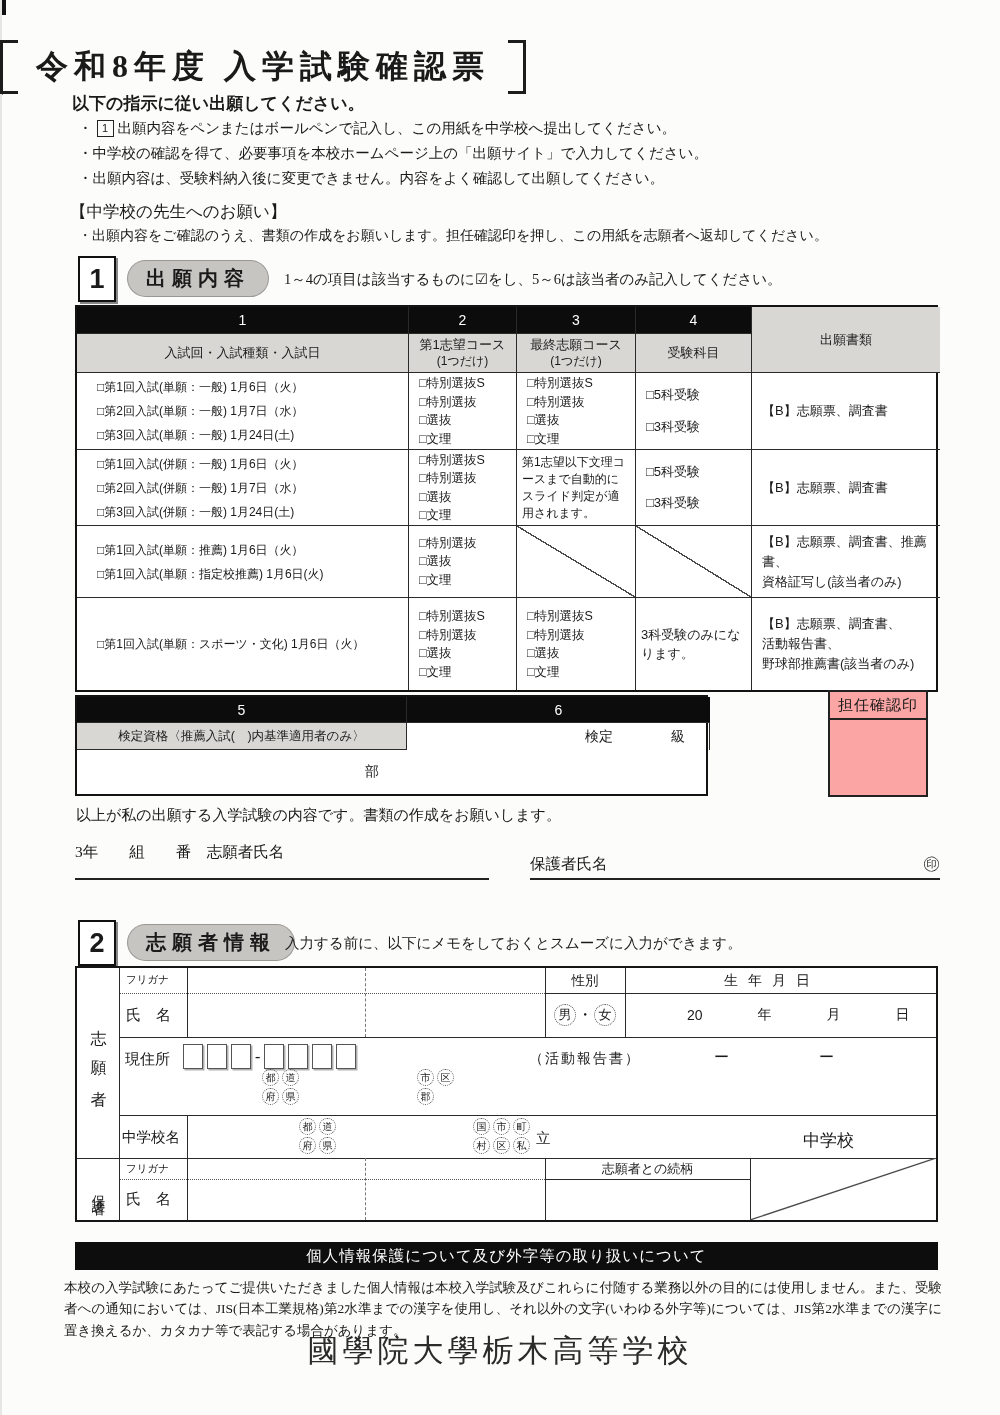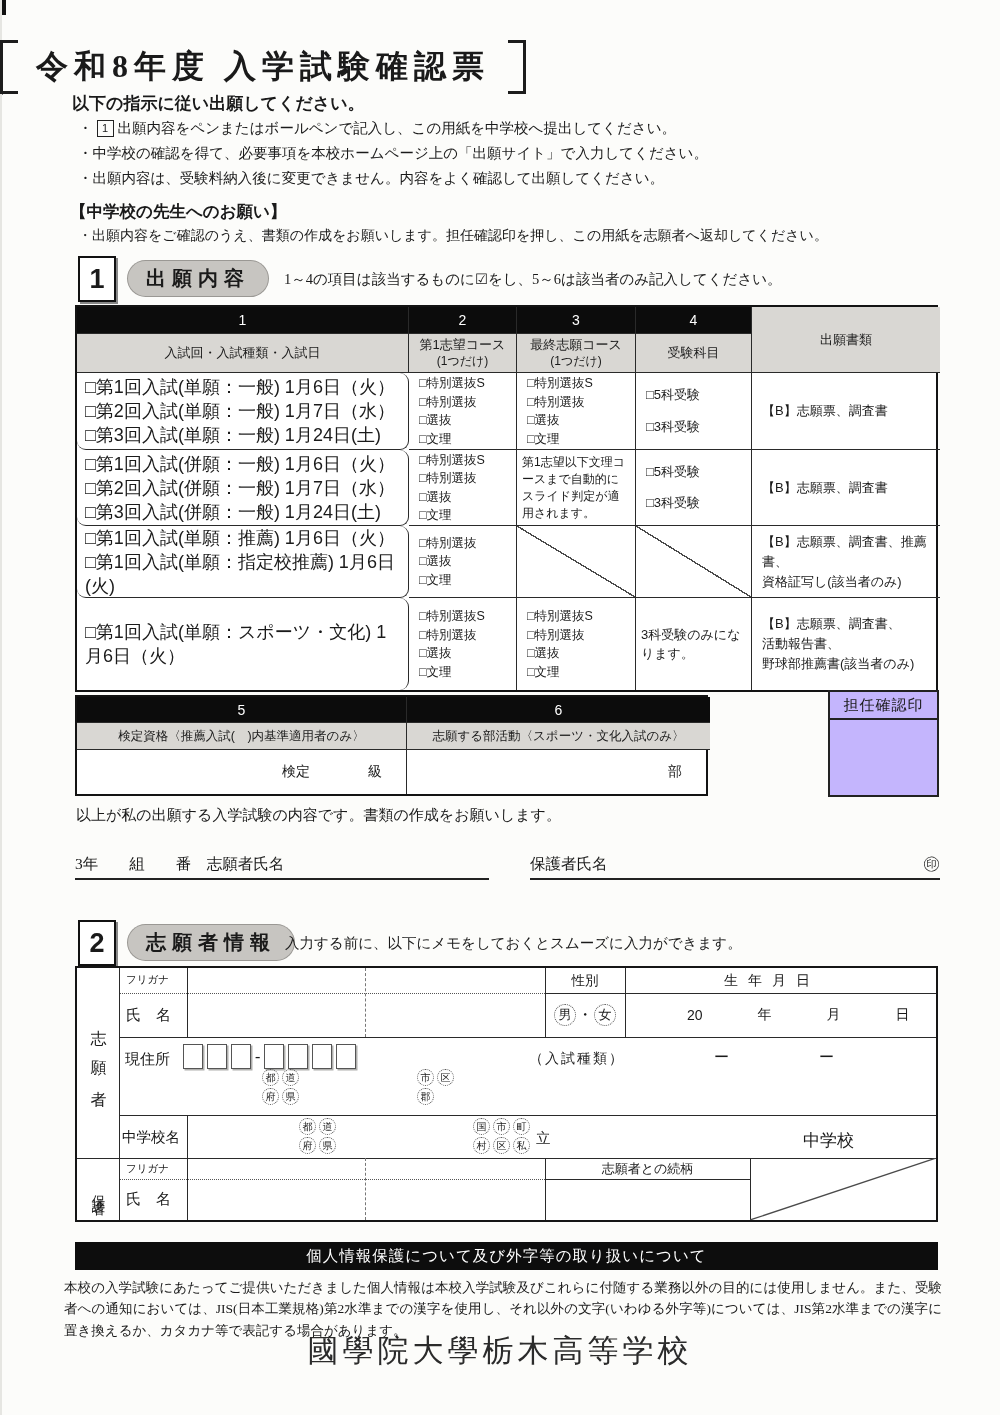--- a/index.html
+++ b/index.html
@@ -17,21 +17,21 @@
   .title-row{left:0;top:40px;width:1000px;display:flex;align-items:center;justify-content:flex-start;gap:18px;}
   .brk{width:15px;height:48px;border-top:3px solid #1c1c1c;border-bottom:3px solid #1c1c1c;}
   .brk-l{border-left:3px solid #1c1c1c;}
   .brk-r{border-right:3px solid #1c1c1c;}
   .title-text{font-size:32px;font-weight:bold;letter-spacing:6px;}
 
   .intro-h{left:72px;top:92px;font-size:17px;font-weight:bold;}
   .bullet{left:78px;font-size:14.5px;}
   .boxed-num{display:inline-flex;align-items:center;justify-content:center;width:15px;height:15px;
              border:1px solid #222;font-size:11px;margin:0 4px;vertical-align:1px;font-family:"Liberation Sans",sans-serif;}
-  .teacher-h{left:70px;top:201px;font-size:16.5px;font-weight:bold;}
+  .teacher-h{left:70px;top:201px;font-size:16.5px;font-weight:normal;}
 
   
   .numbox{width:34px;height:42px;border:2px solid #111;background:#fff;display:flex;align-items:center;justify-content:center;
           font-size:27px;font-weight:bold;box-shadow:2px 2px 0 #888;}
   .badge{display:inline-flex;align-items:center;background:#c7c5c1;border-radius:18px;padding:4px 18px;
          font-weight:bold;font-size:20px;letter-spacing:6px;box-shadow:0 0 0 1px #9a9894;}
   .sec-note{font-size:14.5px;}
 
   
   .t1{left:75px;top:305px;width:863px;display:grid;box-sizing:border-box;
@@ -40,46 +40,46 @@
       border:2px solid #131313;background:#fff;}
   .t1>div{border-right:1px solid #2a2a2a;border-bottom:1px solid #2a2a2a;box-sizing:border-box;overflow:hidden;}
   .t1>div.lastcol{border-right:none;}
   .hblk{background:#0c0c0c;color:#fff;display:flex;align-items:center;justify-content:center;
         font-family:"Liberation Sans",sans-serif;font-size:14px;}
   .hgry{background:#d9d7d3;display:flex;flex-direction:column;align-items:center;justify-content:center;
         font-family:"Liberation Sans",sans-serif;font-size:13px;text-align:center;line-height:16px;}
   .docs-head{grid-column:5;grid-row:1/3;}
   .cell{display:flex;flex-direction:column;justify-content:center;padding:5px 6px 5px 10px;
         font-family:"Liberation Sans",sans-serif;font-size:12.5px;line-height:18.5px;}
-  .c1cell{font-size:18px;line-height:24px;padding-left:8px;border-radius:9px;}
+  .c1cell{font-size:12px;line-height:24px;padding-left:20px;}
   .c4cell{gap:13px;font-size:13px;}
   .c5cell{font-size:13px;line-height:20px;}
   .smalltext{font-size:12px;line-height:17px;padding:4px 5px;}
   .diagcell{background-image:linear-gradient(to right top,transparent calc(50% - 0.7px),#4a4a4a calc(50% - 0.7px),#4a4a4a calc(50% + 0.7px),transparent calc(50% + 0.7px));}
 
   
   .t56{left:75px;top:695px;width:633px;display:grid;box-sizing:border-box;
        grid-template-columns:330px 303px;grid-template-rows:26px 27px 44px;
        border:2px solid #131313;background:#fff;}
   .t56>div{border-right:1px solid #2a2a2a;border-bottom:1px solid #2a2a2a;box-sizing:border-box;}
   .t56>div.lastcol{border-right:none;}
   .t56 .hgry{font-size:12.5px;}
   .entry5{display:flex;align-items:center;justify-content:flex-end;gap:58px;padding-right:24px;
           font-family:"Liberation Sans",sans-serif;font-size:14px;}
   .entry6{display:flex;align-items:center;justify-content:flex-end;padding-right:28px;
           font-family:"Liberation Sans",sans-serif;font-size:14px;}
 
-  .tannin{left:828px;top:690px;width:111px;height:107px;border:2px solid #222;background:#c4b5fd;box-sizing:border-box;}
+  .tannin{left:828px;top:690px;width:100px;height:107px;border:2px solid #222;background:#fca5a5;box-sizing:border-box;}
   .tannin-h{height:26px;border-bottom:2px solid #222;display:flex;align-items:center;justify-content:center;
             font-size:15px;letter-spacing:1px;}
 
   .statement{left:76px;top:806px;font-size:15px;}
 
   .sig-left{left:75px;top:846px;width:414px;height:34px;border-bottom:2px solid #222;display:flex;align-items:flex-end;
-            font-size:15.5px;padding-bottom:3px;box-sizing:border-box;}
+            font-size:15.5px;padding-bottom:15px;box-sizing:border-box;}
   .sig-right{left:530px;top:846px;width:410px;height:34px;border-bottom:2px solid #222;display:flex;align-items:flex-end;
              justify-content:space-between;font-size:15.5px;padding-bottom:3px;box-sizing:border-box;}
   .seal{font-size:17px;}
 
   
   .t2{left:75px;top:966px;width:863px;height:256px;border:2px solid #151515;box-sizing:border-box;background:#fff;}
   .t2 .hl{position:absolute;height:0;border-top:1px solid #2a2a2a;}
   .t2 .hld{position:absolute;height:0;border-top:1px dotted #555;}
   .t2 .vl{position:absolute;width:0;border-left:1px solid #2a2a2a;}
   .t2 .vld{position:absolute;width:0;border-left:1px dashed #777;}
@@ -226,21 +226,20 @@
       <div>【B】志願票、調査書、</div>
       <div>活動報告書、</div>
       <div>野球部推薦書(該当者のみ)</div>
     </div>
   </div>
 
   <div class="abs t56">
     <div class="hblk">5</div>
     <div class="hblk lastcol">6</div>
     <div class="hgry">検定資格〈推薦入試(　)内基準適用者のみ〉</div>
-    <div class="hgry lastcol">志願する部活動〈スポーツ・文化入試のみ〉</div>
     <div class="entry5" style="border-bottom:none;">
       <span>検定</span>
       <span>級</span>
     </div>
     <div class="entry6 lastcol" style="border-bottom:none;">部</div>
   </div>
 
   <div class="abs tannin">
     <div class="tannin-h">担任確認印</div>
   </div>
@@ -302,21 +301,21 @@
     <div class="pcgroup" style="left:106px;top:76px;">
       <span class="pcbox"></span>
       <span class="pcbox"></span>
       <span class="pcbox"></span>
       <span>-</span>
       <span class="pcbox"></span>
       <span class="pcbox"></span>
       <span class="pcbox"></span>
       <span class="pcbox"></span>
     </div>
-    <div class="lbl" style="left:452px;top:82px;font-size:14px;letter-spacing:2px;">（入試種類）</div>
+    <div class="lbl" style="left:452px;top:82px;font-size:14px;letter-spacing:2px;">（活動報告書）</div>
     <div class="lbl" style="left:637px;top:80px;font-size:15px;">ー</div>
     <div class="lbl" style="left:742px;top:80px;font-size:15px;">ー</div>
 
     <div class="cgroup" style="left:185px;top:101px;">
       <span class="crow">
         <span class="dotc">都</span>
         <span class="dotc">道</span>
       </span>
       <span class="crow">
         <span class="dotc">府</span>

